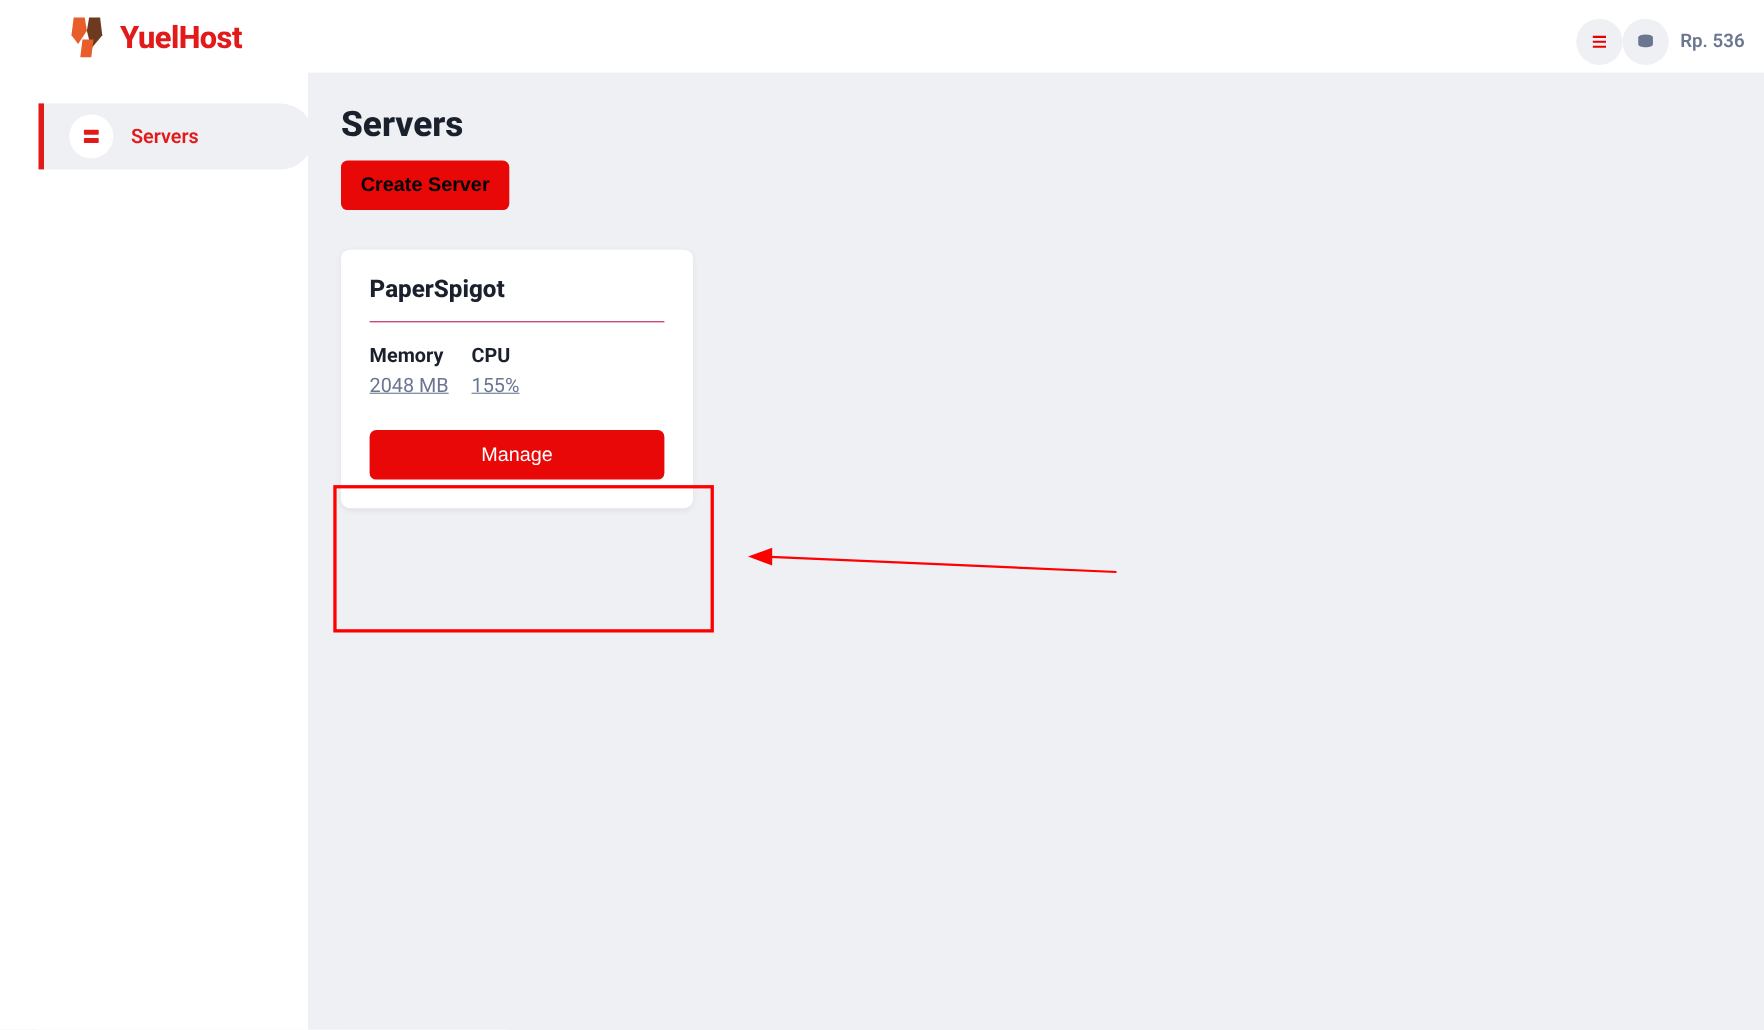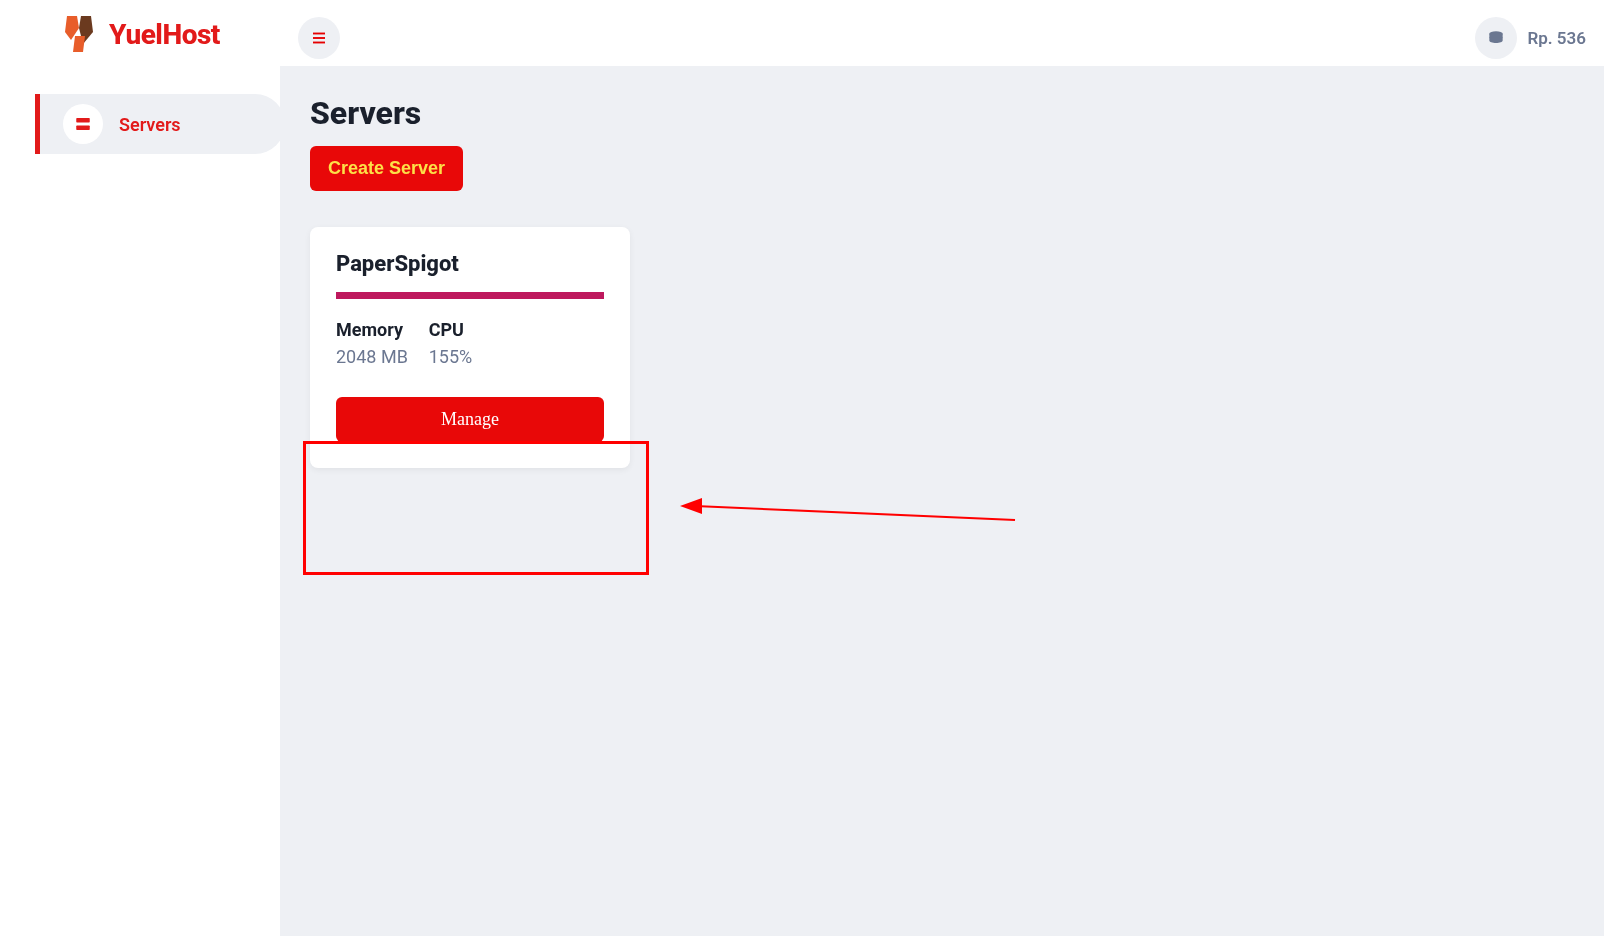--- a/index.html
+++ b/index.html
@@ -14,21 +14,21 @@
   }
   .topbar {
     position: absolute;
     top: 0;
     left: 280px;
     right: 0;
     height: 76px;
     background: #fff;
     display: flex;
     align-items: center;
-    justify-content: space-between;
+    justify-content: flex-end;
     padding: 0 18px;
   }
   .hamburger-btn {
     width: 42px;
     height: 42px;
     border-radius: 50%;
     background: #eef0f4;
     display: flex;
     align-items: center;
     justify-content: center;
@@ -128,64 +128,63 @@
   }
   .page-title {
     font-size: 32px;
     font-weight: 800;
     color: #1a202c;
     margin-bottom: 14px;
   }
   .btn-primary {
     display: inline-block;
     background: #e80808;
-    color: #fde047;
+    color: #000000;
     border: none;
     border-radius: 6px;
     padding: 12px 18px;
     font-size: 18px;
     font-weight: 600;
     cursor: pointer;
   }
   .card {
     margin-top: 36px;
     width: 320px;
     background: #fff;
     border-radius: 8px;
     padding: 24px 26px 26px 26px;
     box-shadow: 0 2px 6px rgba(0,0,0,0.06);
   }
   .card-title {
     font-size: 22px;
     font-weight: 800;
     color: #1a202c;
     padding-bottom: 16px;
-    border-bottom: 7px solid #be185d;
+    border-bottom: 1px solid #be185d;
   }
   .stats {
     display: grid;
     grid-template-columns: 1fr 1fr 1fr;
     row-gap: 28px;
     column-gap: 10px;
     margin-top: 20px;
   }
   .stat-label { font-size: 18px; font-weight: 700; color: #1a202c; }
-  .stat-value { font-size: 18px; color: #6b7791; margin-top: 6px; }
+  .stat-value { font-size: 18px; color: #6b7791; margin-top: 6px; text-decoration: underline; }
   .btn-manage {
     margin-top: 30px;
     width: 100%;
     background: #e80808;
     color: #fff;
     border: none;
     border-radius: 6px;
     padding: 12px 0;
     font-size: 18px;
     font-weight: 500;
     cursor: pointer;
-    font-family: Liberation Serif, serif;
   }
 
   .annotation-box {
     position: absolute;
     border: 3px solid #ff0000;
     pointer-events: none;
   }
   .annotation-arrow {
     position: absolute;
     pointer-events: none;

